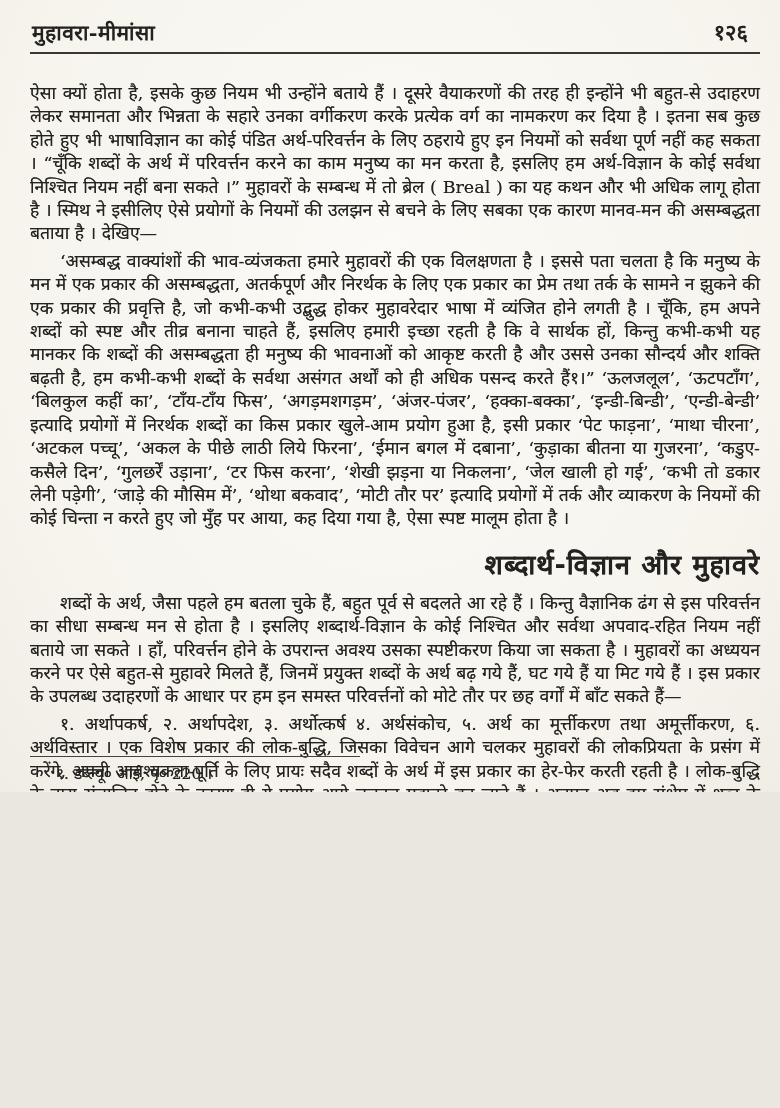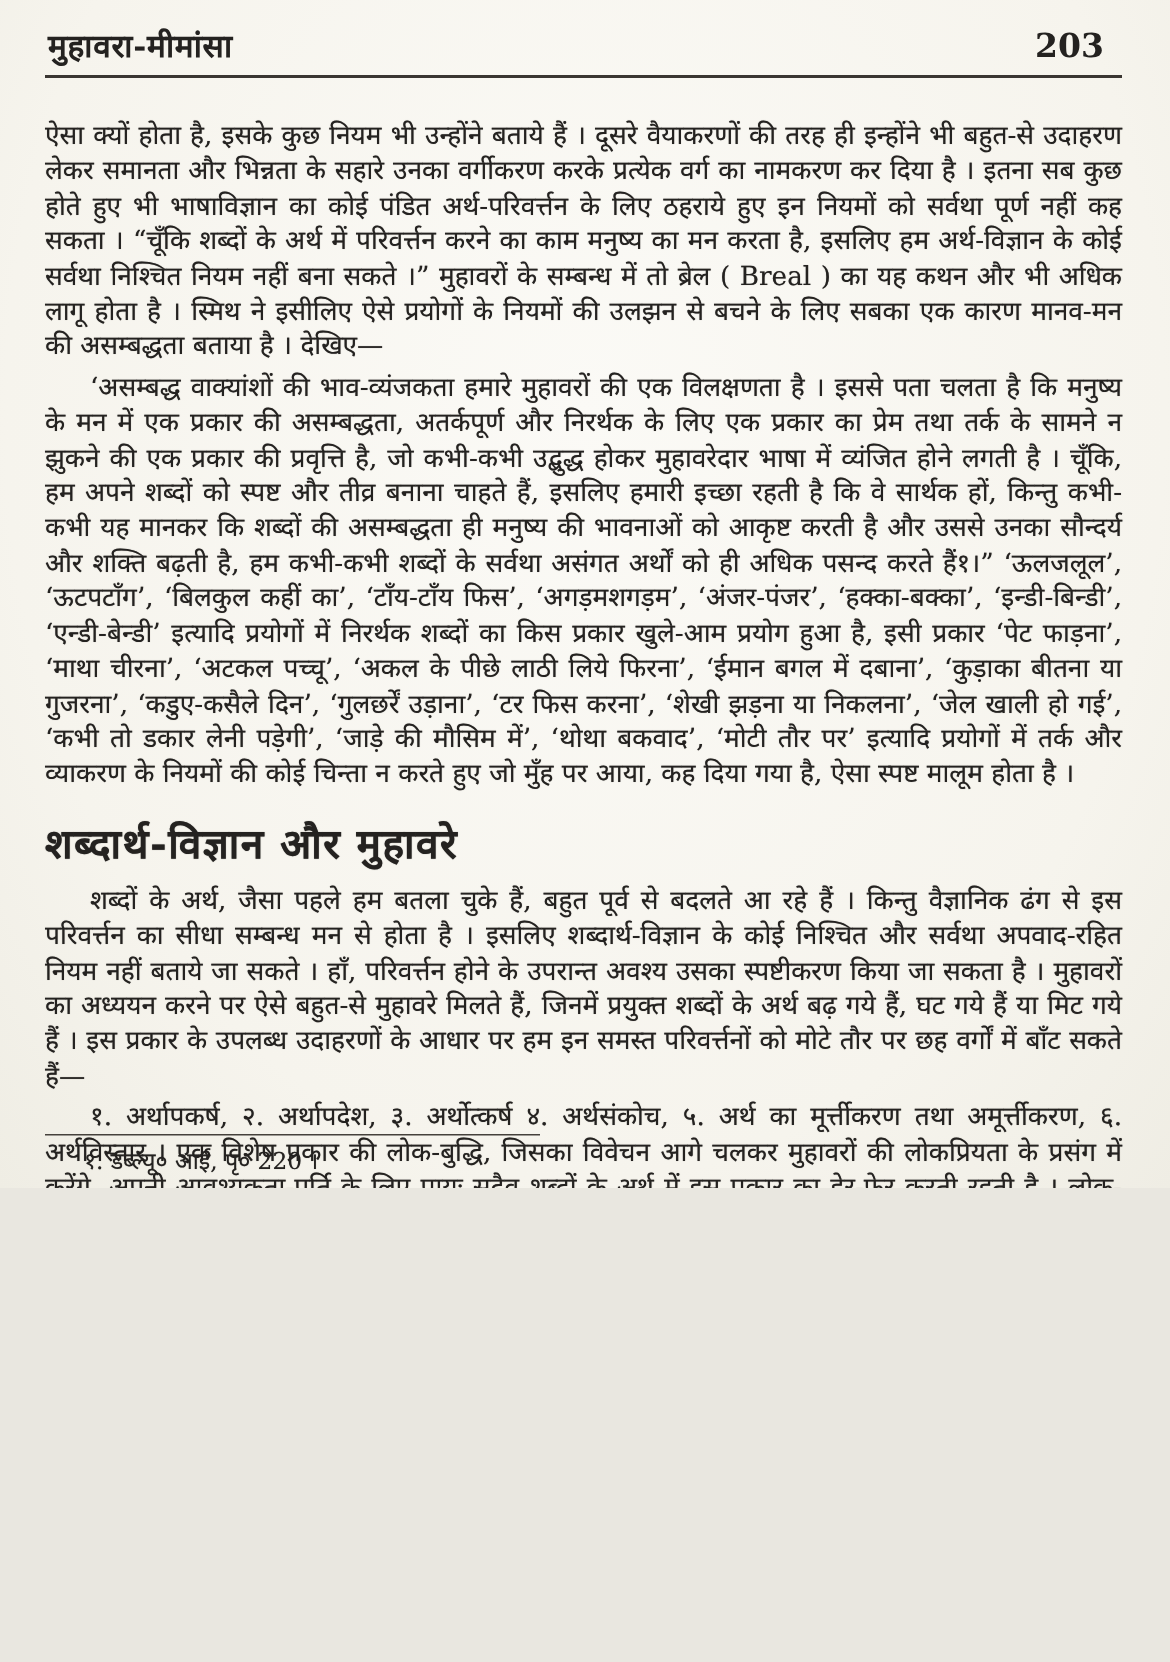--- a/index.html
+++ b/index.html
@@ -6,21 +6,21 @@
     margin: 0;
     padding: 0;
     background: #e9e7e0;
   }
   .page {
     position: relative;
     width: 780px;
     height: 792px;
     margin: 0 auto;
     box-sizing: border-box;
-    padding: 12px 32px 0 30px;
+    padding: 12px 20px 0 30px;
     background: radial-gradient(ellipse at 50% 35%, #fbfaf6 0%, #f6f4ed 70%, #efede4 100%);
     color: #242220;
     font-family: "DejaVu Serif", "Liberation Serif", serif;
     overflow: hidden;
   }
   .header-row {
     display: flex;
     justify-content: space-between;
     align-items: flex-end;
     padding: 4px 4px 6px 2px;
@@ -43,21 +43,21 @@
     margin: 0 0 4px 0;
     font-size: 17.5px;
     line-height: 23.4px;
     text-align: justify;
     text-justify: inter-word;
     text-shadow: 0 0 0.5px rgba(30,28,25,0.55);
   }
   p.indented { text-indent: 30px; }
   .section-heading {
     margin: 14px 0 10px 0;
-    text-align: left;
+    text-align: right;
     font-size: 27px;
     font-weight: bold;
     letter-spacing: 1px;
     text-shadow: 0 0 0.6px rgba(30,28,25,0.6);
   }
   .footnote-area {
     position: absolute;
     left: 30px;
     bottom: 8px;
     width: 720px;
@@ -75,21 +75,21 @@
     text-shadow: 0 0 0.5px rgba(30,28,25,0.5);
   }
 </style>
 </head>
 <body>
 
 <div class="page">
 
   <div class="header-row">
     <span class="header-title">मुहावरा-मीमांसा</span>
-    <span class="page-number">203</span>
+    <span class="page-number">१२६</span>
   </div>
 
   <div class="body-text">
 
     <p class="body-paragraph">ऐसा क्यों होता है, इसके कुछ नियम भी उन्होंने बताये हैं । दूसरे वैयाकरणों की तरह ही इन्होंने भी बहुत-से उदाहरण लेकर समानता और भिन्नता के सहारे उनका वर्गीकरण करके प्रत्येक वर्ग का नामकरण कर दिया है ।  इतना सब कुछ होते हुए भी भाषाविज्ञान का कोई पंडित अर्थ-परिवर्त्तन के लिए ठहराये हुए इन नियमों को सर्वथा पूर्ण नहीं कह सकता । “चूँकि शब्दों के अर्थ में परिवर्त्तन करने का काम मनुष्य का मन करता है, इसलिए हम अर्थ-विज्ञान के कोई सर्वथा निश्चित नियम नहीं बना सकते ।”  मुहावरों के सम्बन्ध में तो ब्रेल ( Breal ) का यह कथन और भी अधिक लागू होता है ।  स्मिथ ने इसीलिए ऐसे प्रयोगों के नियमों की उलझन से बचने के लिए सबका एक कारण मानव-मन की असम्बद्धता बताया  है । देखिए—</p>
 
     <p class="body-paragraph indented">‘असम्बद्ध वाक्यांशों की भाव-व्यंजकता हमारे मुहावरों की एक विलक्षणता है ।  इससे पता चलता है कि मनुष्य के मन में एक प्रकार की असम्बद्धता, अतर्कपूर्ण और निरर्थक के लिए एक प्रकार का प्रेम तथा तर्क के सामने न झुकने की एक प्रकार की प्रवृत्ति है, जो कभी-कभी उद्बुद्ध होकर मुहावरेदार भाषा में व्यंजित होने लगती है ।  चूँकि, हम अपने शब्दों को स्पष्ट और तीव्र बनाना चाहते हैं, इसलिए हमारी इच्छा रहती है कि वे सार्थक हों, किन्तु कभी-कभी यह मानकर कि शब्दों की असम्बद्धता ही मनुष्य की भावनाओं को आकृष्ट करती है और उससे उनका सौन्दर्य और शक्ति बढ़ती है, हम कभी-कभी शब्दों के सर्वथा असंगत अर्थों को ही अधिक पसन्द करते हैं१।” ‘ऊलजलूल’, ‘ऊटपटाँग’, ‘बिलकुल कहीं का’, ‘टाँय-टाँय फिस’, ‘अगड़मशगड़म’, ‘अंजर-पंजर’, ‘हक्का-बक्का’, ‘इन्डी-बिन्डी’, ‘एन्डी-बेन्डी’ इत्यादि प्रयोगों में निरर्थक शब्दों का किस प्रकार खुले-आम प्रयोग हुआ है, इसी प्रकार ‘पेट फाड़ना’, ‘माथा चीरना’, ‘अटकल पच्चू’, ‘अकल के पीछे लाठी लिये फिरना’, ‘ईमान बगल में दबाना’, ‘कुड़ाका बीतना या गुजरना’, ‘कडुए-कसैले दिन’, ‘गुलछर्रें उड़ाना’, ‘टर फिस करना’, ‘शेखी झड़ना या निकलना’, ‘जेल खाली हो गई’, ‘कभी तो डकार लेनी पड़ेगी’, ‘जाड़े की मौसिम में’, ‘थोथा बकवाद’, ‘मोटी तौर पर’ इत्यादि प्रयोगों में तर्क और व्याकरण के नियमों की कोई चिन्ता न करते हुए जो मुँह पर आया, कह दिया गया है, ऐसा स्पष्ट मालूम होता  है ।</p>
 
     <h2 class="section-heading">शब्दार्थ-विज्ञान और मुहावरे</h2>
 

